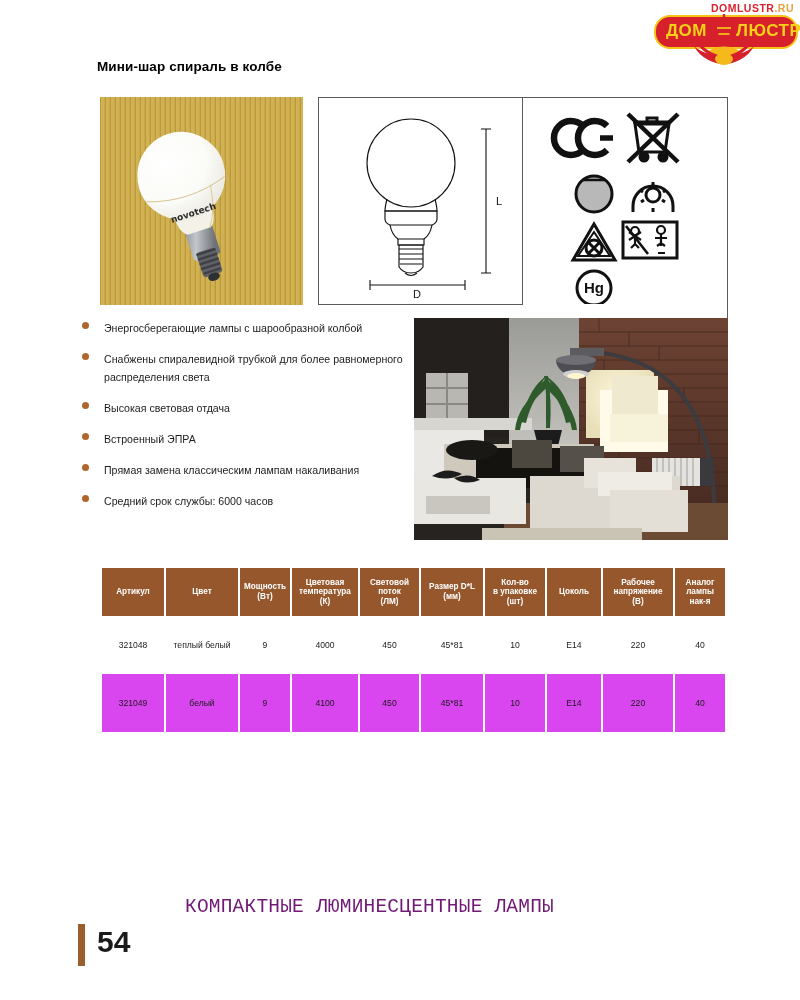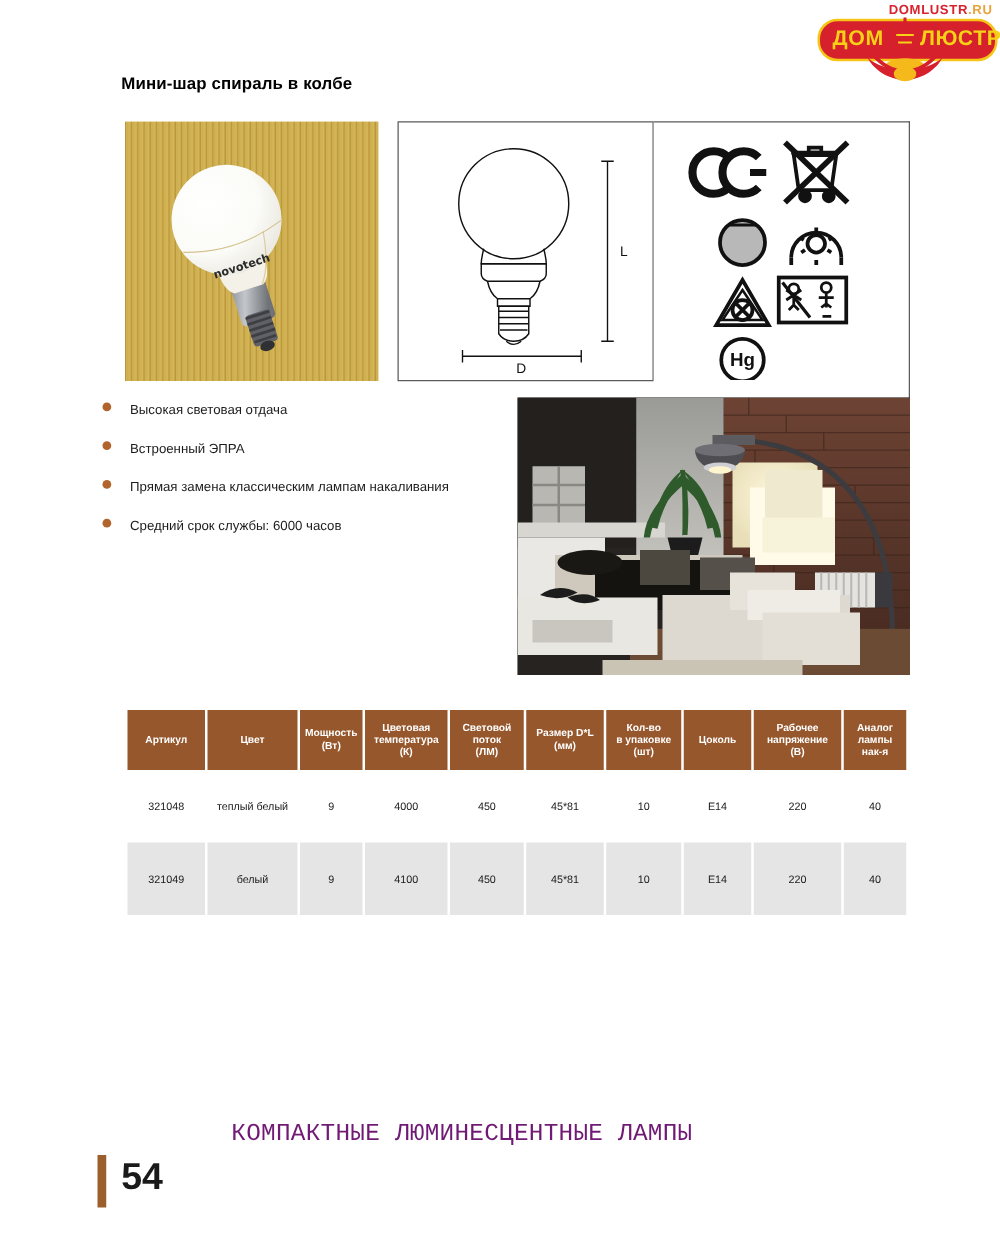--- a/index.html
+++ b/index.html
@@ -78,21 +78,21 @@
     background:#96572c;color:#ffffff;
     font-size:8.2px;font-weight:bold;line-height:9.6px;
     text-align:center;vertical-align:middle;
     height:46px;padding:1px 2px;
     border:0;
   }
   #spec-table td{
     font-size:8.6px;color:#1b1b1b;text-align:center;
     height:26px;padding:16px 2px;border:0;background:#ffffff;
   }
-  #spec-table tr.alt td{background:#e5e5e5;}
+  #spec-table tr.alt td{background:#d946ef;}
 
   
   #footer-bar{position:absolute;left:78px;top:924px;width:7px;height:42px;background:#9b5f2e;}
   #footer-page{position:absolute;left:97px;top:925px;font-size:30px;color:#1a1a1a;font-weight:bold;letter-spacing:0px;}
   #footer-title{position:absolute;left:185px;top:896px;font-size:19.5px;color:#701a75;letter-spacing:.2px;font-family:Liberation Mono, monospace;}
 </style>
 </head>
 <body>
 
 <div id="logo-block">
@@ -232,20 +232,28 @@
     </g>
 
     <g>
       <circle cx="71" cy="190" r="17" fill="none" stroke="#111" stroke-width="3"></circle>
       <text x="71" y="195" font-family="Liberation Sans, sans-serif" font-size="15" font-weight="bold" fill="#111" text-anchor="middle">Hg</text>
     </g>
   </svg>
 </div>
 
 <div id="features">
+  <div class="feature-row">
+    <span class="bullet"></span>
+    <span class="text">Энергосберегающие лампы с шарообразной колбой</span>
+  </div>
+  <div class="feature-row two-line">
+    <span class="bullet"></span>
+    <span class="text">Снабжены спиралевидной трубкой для более равномерного распределения света</span>
+  </div>
   <div class="feature-row">
     <span class="bullet"></span>
     <span class="text">Высокая световая отдача</span>
   </div>
   <div class="feature-row">
     <span class="bullet"></span>
     <span class="text">Встроенный ЭПРА</span>
   </div>
   <div class="feature-row">
     <span class="bullet"></span>

